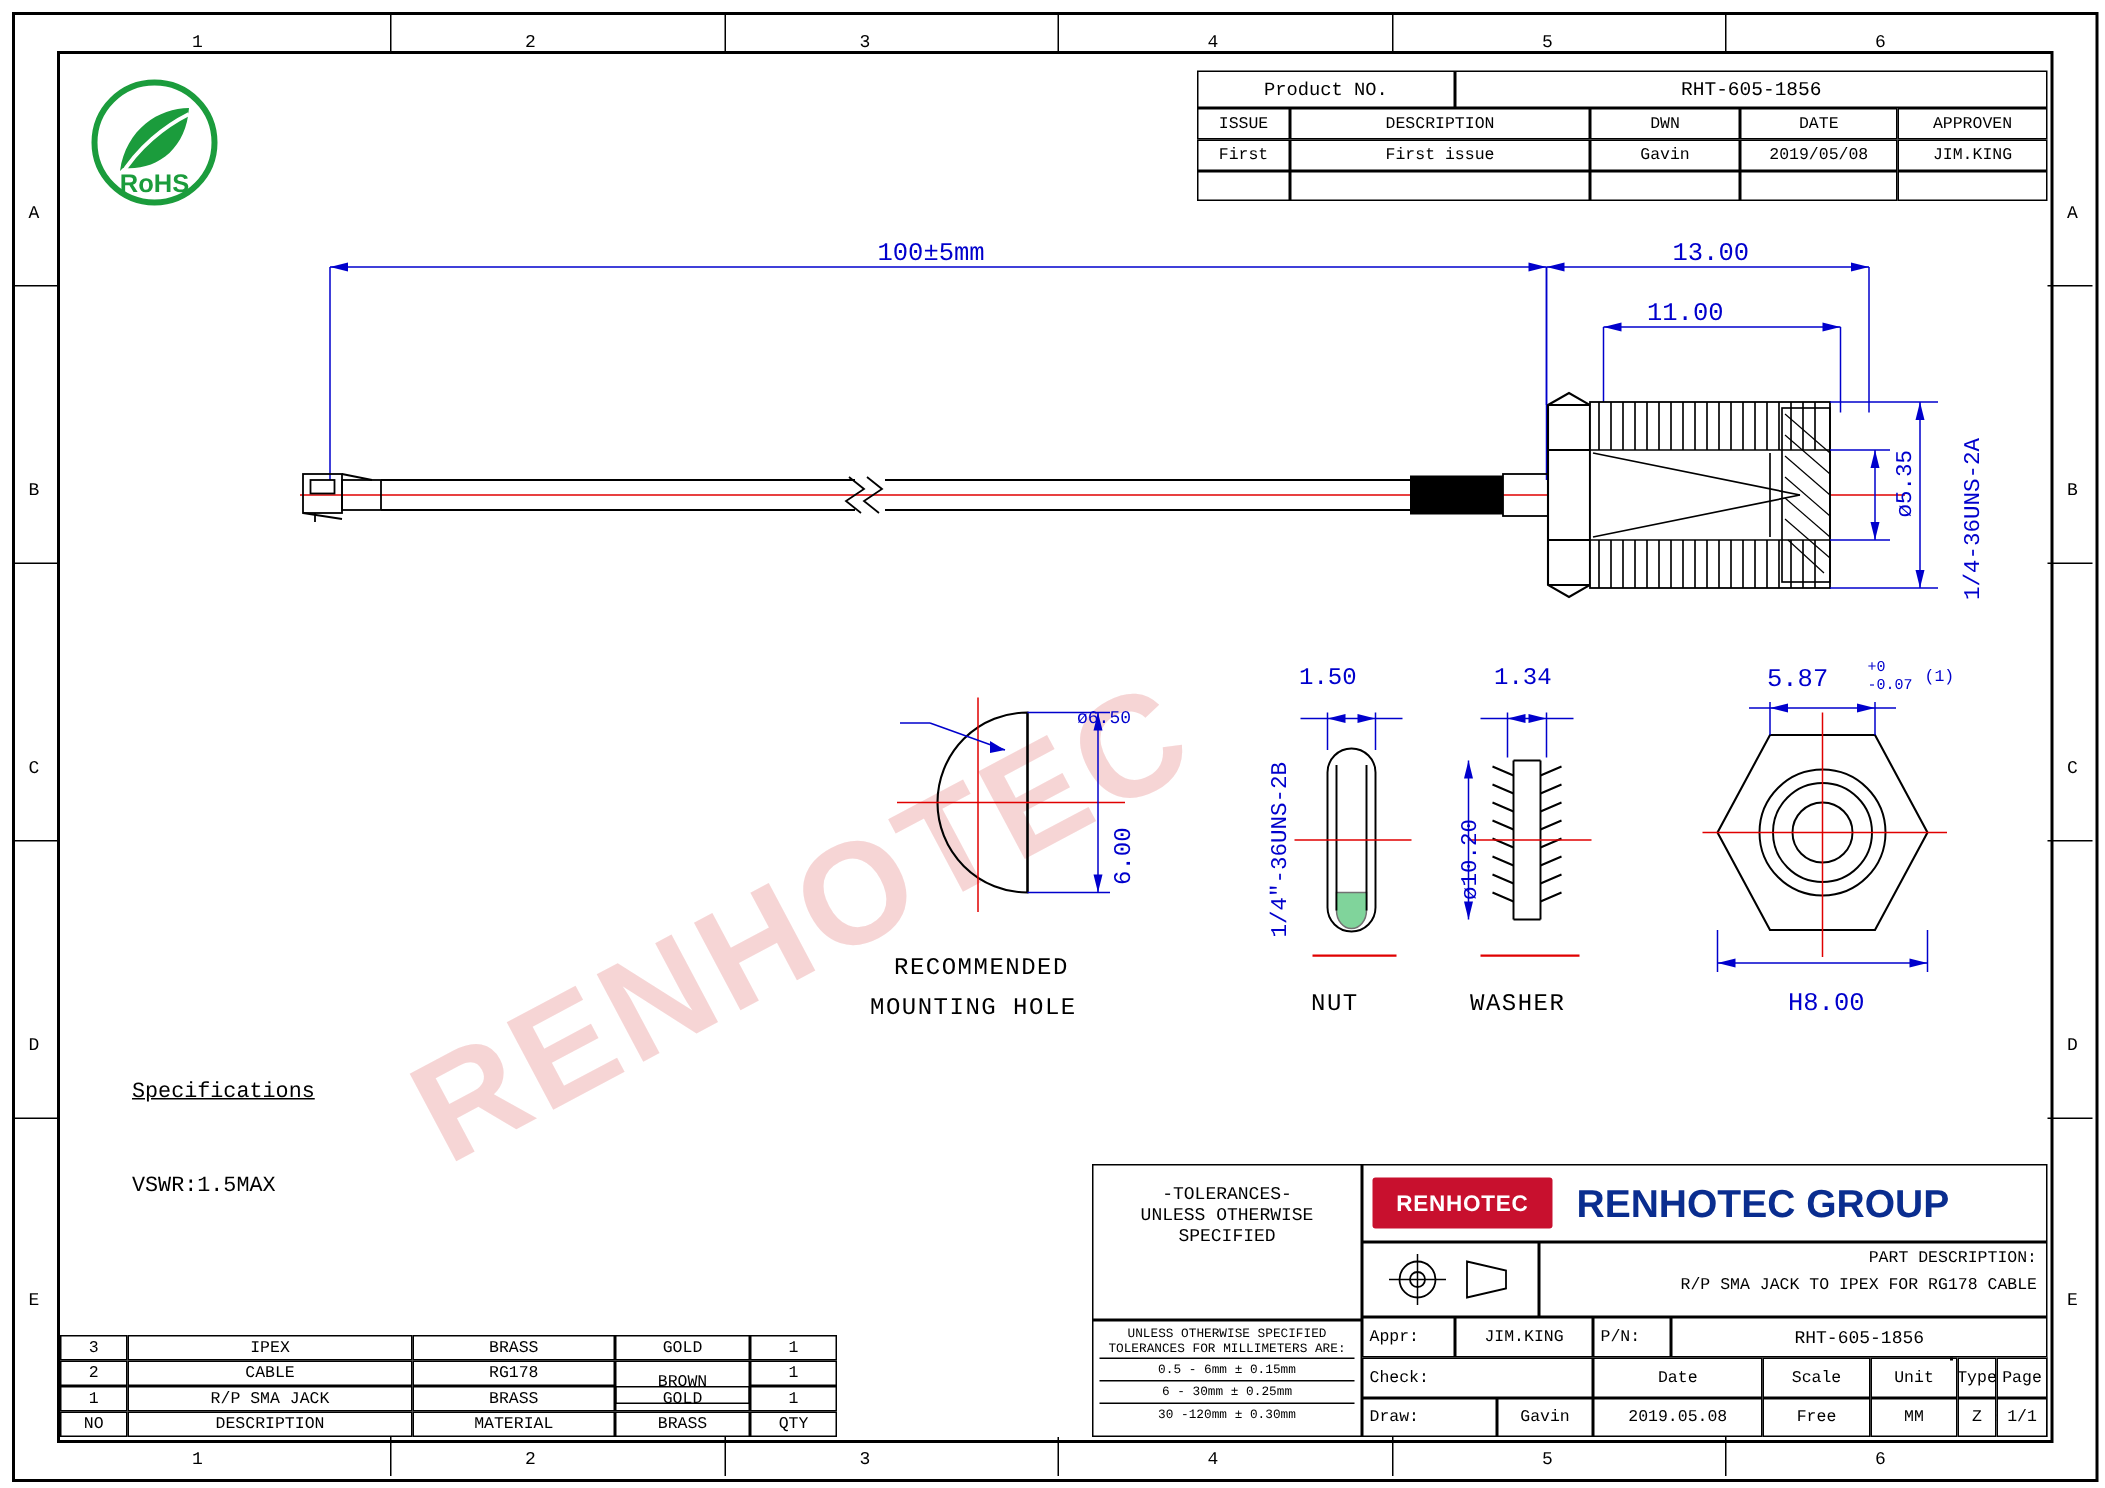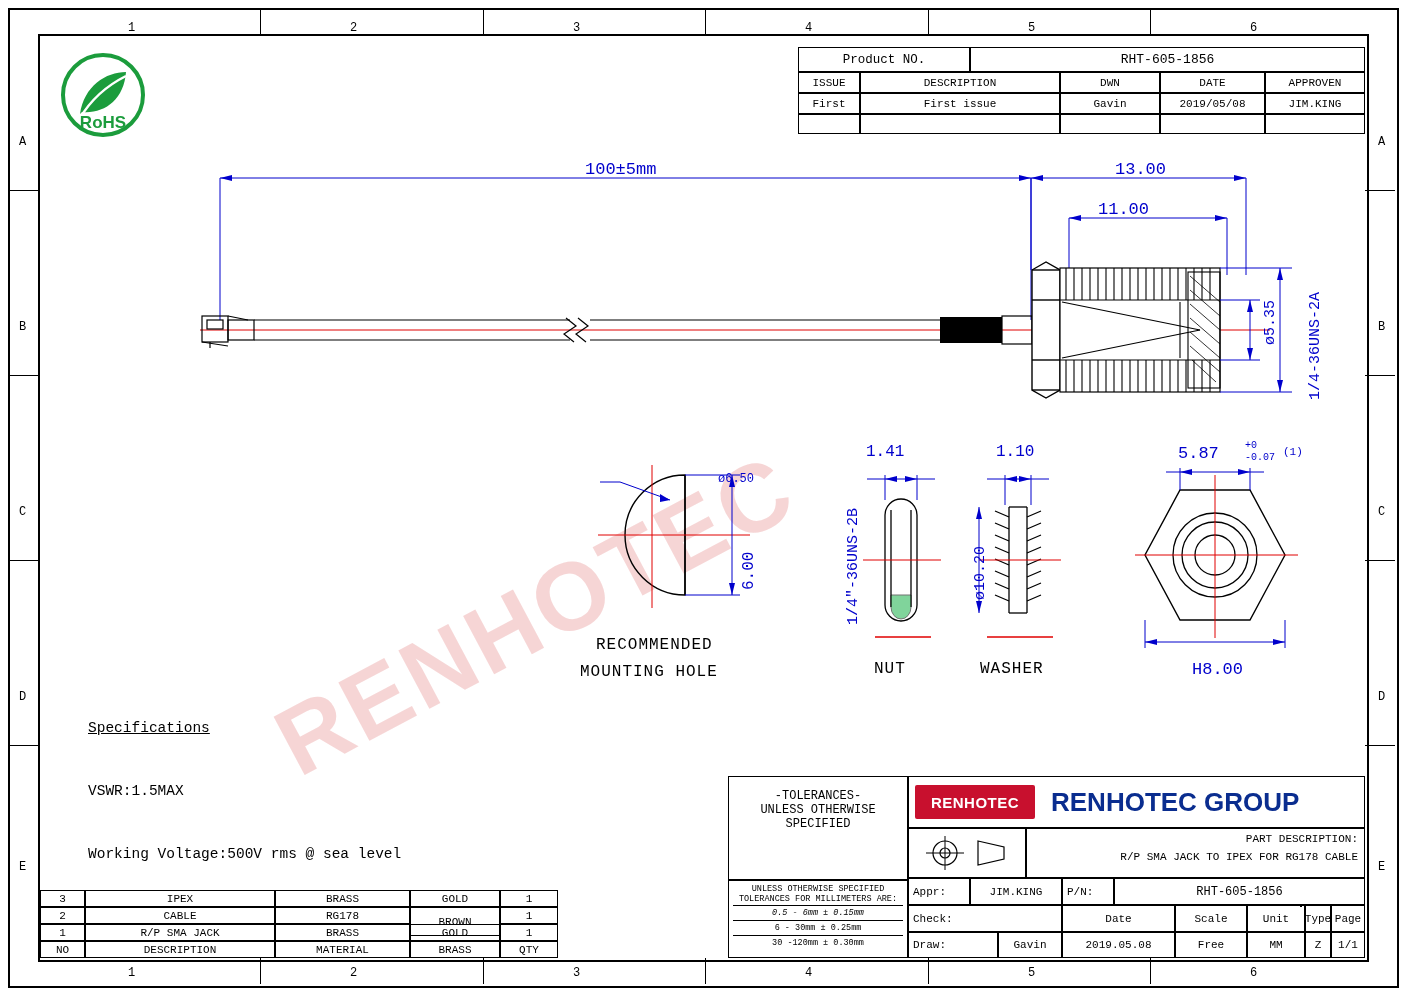--- a/index.html
+++ b/index.html
@@ -284,21 +284,21 @@
 
     <g stroke="#000" stroke-width="1.3" fill="none">
       <path d="M30 60 L30 150 A16 16 0 0 0 62 150 L62 60 A16 16 0 0 0 30 60 Z"></path>
       <line x1="36" y1="55" x2="36" y2="152"></line>
       <line x1="56" y1="55" x2="56" y2="152"></line>
     </g>
     <path d="M36 140 L36 152 A10 12 0 0 0 56 152 L56 140 Z" fill="#19b24a" opacity="0.55" stroke="#000" stroke-width="1"></path>
     <line x1="8" y1="105" x2="86" y2="105" stroke="#e00000" stroke-width="1"></line>
     <line x1="20" y1="182" x2="76" y2="182" stroke="#e00000" stroke-width="1.5"></line>
   </svg>
-  <div class="txt bluetxt" style="left:866px;top:443px;font-size:16px;">1.41</div>
+  <div class="txt bluetxt" style="left:866px;top:443px;font-size:16px;">1.50</div>
   <div class="vtext" style="left:845px;top:625px;transform:rotate(-90deg);font-size:15px;">1/4"-36UNS-2B</div>
   <div class="txt" style="left:874px;top:660px;font-size:16px;letter-spacing:1px;">NUT</div>
 
   <svg class="abs" style="left:965px;top:455px;" width="130" height="200">
     <g stroke="#0000cc" stroke-width="1" fill="none">
       <line x1="40" y1="20" x2="40" y2="50"></line>
       <line x1="66" y1="20" x2="66" y2="50"></line>
       <line x1="22" y1="24" x2="84" y2="24"></line>
     </g>
     <polygon points="40,24 52,21 52,27" fill="#0000cc"></polygon>
@@ -314,21 +314,21 @@
       <path d="M62 62 L76 56 M62 74 L76 68 M62 86 L76 80 M62 98 L76 92 M62 110 L76 104 M62 122 L76 116 M62 134 L76 128 M62 146 L76 140"></path>
     </g>
     <line x1="14" y1="105" x2="96" y2="105" stroke="#e00000" stroke-width="1"></line>
     <line x1="22" y1="182" x2="88" y2="182" stroke="#e00000" stroke-width="1.5"></line>
     <g stroke="#0000cc" stroke-width="1" fill="none">
       <line x1="14" y1="52" x2="14" y2="158"></line>
     </g>
     <polygon points="14,52 11,64 17,64" fill="#0000cc"></polygon>
     <polygon points="14,158 11,146 17,146" fill="#0000cc"></polygon>
   </svg>
-  <div class="txt bluetxt" style="left:996px;top:443px;font-size:16px;">1.10</div>
+  <div class="txt bluetxt" style="left:996px;top:443px;font-size:16px;">1.34</div>
   <div class="vtext" style="left:972px;top:600px;transform:rotate(-90deg);font-size:15px;">ø10.20</div>
   <div class="txt" style="left:980px;top:660px;font-size:16px;letter-spacing:1px;">WASHER</div>
 
   <svg class="abs" style="left:1130px;top:460px;" width="190" height="200">
     <polygon points="50,30 120,30 155,95 120,160 50,160 15,95" fill="none" stroke="#000" stroke-width="1.4"></polygon>
     <circle cx="85" cy="95" r="42" fill="none" stroke="#000" stroke-width="1.3"></circle>
     <circle cx="85" cy="95" r="33" fill="none" stroke="#000" stroke-width="1.3"></circle>
     <circle cx="85" cy="95" r="20" fill="none" stroke="#000" stroke-width="1.3"></circle>
     <line x1="5" y1="95" x2="168" y2="95" stroke="#e00000" stroke-width="1"></line>
     <line x1="85" y1="15" x2="85" y2="178" stroke="#e00000" stroke-width="1"></line>
@@ -347,21 +347,20 @@
   </svg>
   <div class="txt bluetxt" style="left:1178px;top:444px;font-size:17px;">5.87</div>
   <div class="txt bluetxt" style="left:1245px;top:440px;font-size:10px;">+0</div>
   <div class="txt bluetxt" style="left:1245px;top:452px;font-size:10px;">-0.07</div>
   <div class="txt bluetxt" style="left:1283px;top:446px;font-size:11px;">(1)</div>
   <div class="txt bluetxt" style="left:1192px;top:660px;font-size:17px;">H8.00</div>
 
   <div class="specs" style="left:88px;top:676px;">
     <div style="text-decoration:underline;">Specifications</div>
     <div>VSWR:1.5MAX</div>
-    <div>Working Voltage:500V rms @ sea level</div>
     
     
     
     
   </div>
 
   <div class="cell" style="left:40px;top:890px;width:45px;height:17px;">3</div>
   <div class="cell" style="left:85px;top:890px;width:190px;height:17px;">IPEX</div>
   <div class="cell" style="left:275px;top:890px;width:135px;height:17px;">BRASS</div>
   <div class="cell" style="left:410px;top:890px;width:90px;height:17px;">GOLD</div>
@@ -387,21 +386,21 @@
 
   <div class="cell" style="left:728px;top:776px;width:180px;height:104px;display:block;">
     <div style="text-align:center;font-size:12px;margin-top:12px;">-TOLERANCES-</div>
     <div style="text-align:center;font-size:12px;">UNLESS OTHERWISE</div>
     <div style="text-align:center;font-size:12px;">SPECIFIED</div>
   </div>
 
   <div class="cell" style="left:728px;top:880px;width:180px;height:78px;display:block;padding:3px 4px;">
     <div style="font-size:8.5px;text-align:center;">UNLESS OTHERWISE SPECIFIED</div>
     <div style="font-size:8.5px;text-align:center;border-bottom:1px solid #000;padding-bottom:1px;">TOLERANCES FOR MILLIMETERS ARE:</div>
-    <div style="font-size:8.5px;text-align:center;border-bottom:1px solid #000;padding:2px 0;font-style:italic;">0.5 - 6mm ± 0.15mm</div>
+    <div style="font-size:8.5px;text-align:center;border-bottom:1px solid #000;padding:2px 0;">0.5 - 6mm ± 0.15mm</div>
     <div style="font-size:8.5px;text-align:center;border-bottom:1px solid #000;padding:2px 0;">6 - 30mm ± 0.25mm</div>
     <div style="font-size:8.5px;text-align:center;padding:2px 0;">30 -120mm ± 0.30mm</div>
   </div>
 
   <div class="cell" style="left:908px;top:776px;width:457px;height:52px;justify-content:flex-start;padding-left:0;">
     <div style="width:120px;height:34px;margin-left:6px;background:#c8102e;display:flex;align-items:center;justify-content:center;border-radius:2px;">
       <span style="color:#fff;font-family:'Liberation Sans',sans-serif;font-weight:bold;font-size:15px;letter-spacing:.5px;">RENHOTEC</span>
     </div>
     <span style="margin-left:16px;font-family:'Liberation Sans',sans-serif;font-weight:bold;font-size:26px;color:#0a2d8f;letter-spacing:0px;">RENHOTEC GROUP</span>
   </div>

